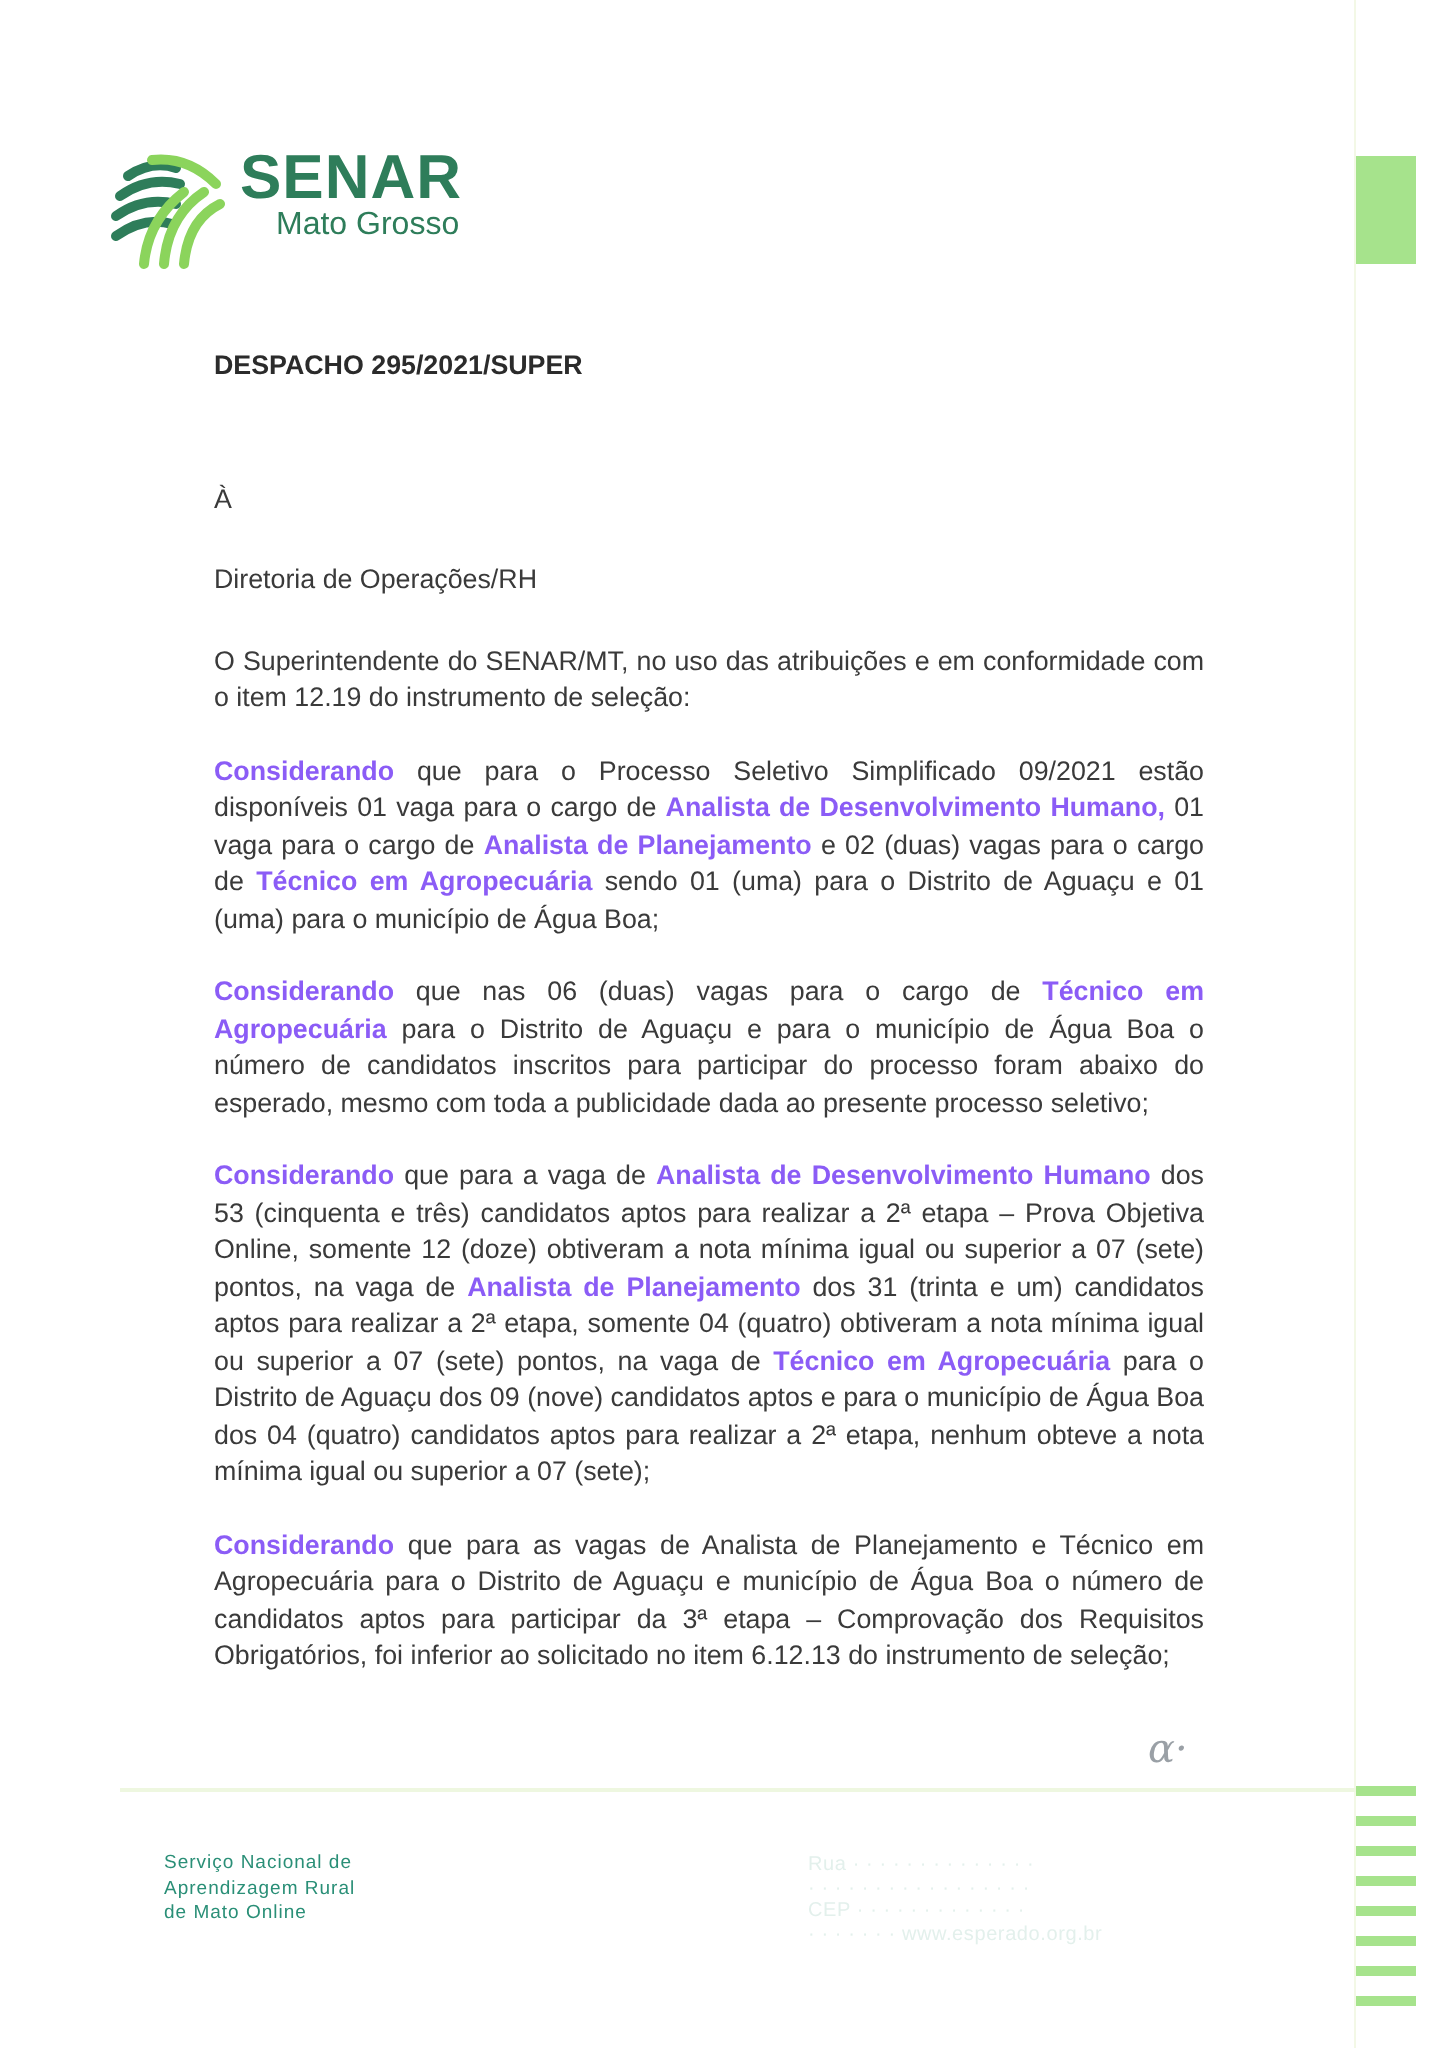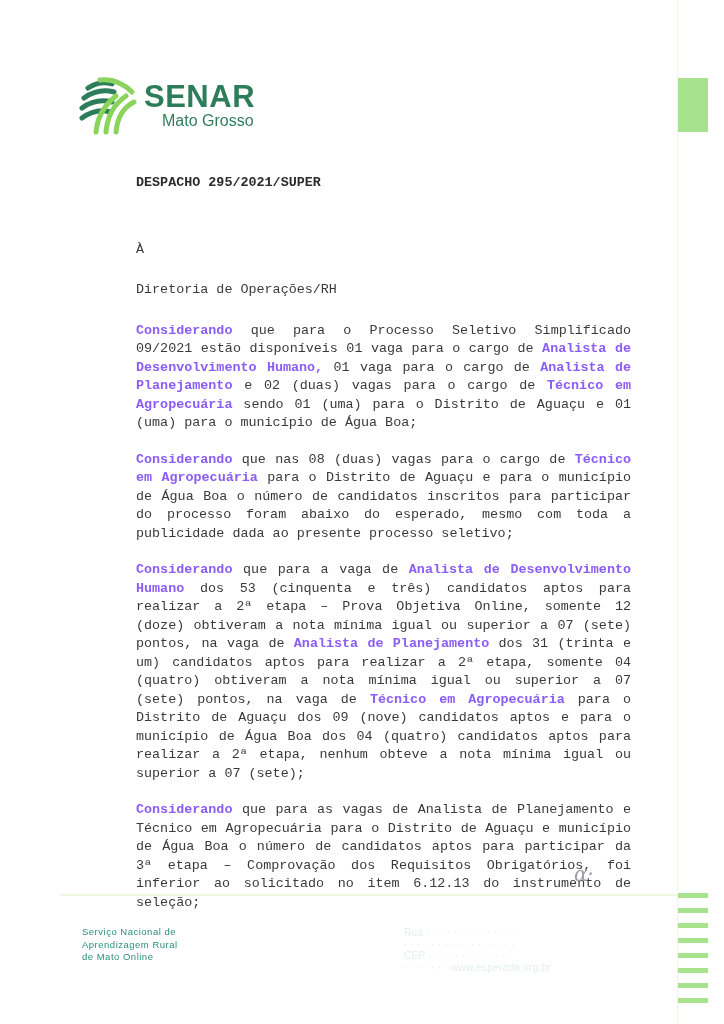--- a/index.html
+++ b/index.html
@@ -6,27 +6,27 @@
   body {
     width: 724px; height: 1024px; background: #ffffff; position: relative; overflow: hidden;
     font-family: "Liberation Sans", sans-serif; color: #3a3a3a;
   }
   .vline { position: absolute; left: 677px; top: 0; width: 1px; height: 1024px; background: #f3f8e6; }
   .side-block { position: absolute; left: 678px; top: 78px; width: 30px; height: 54px; background: #a6e38c; }
   .hline { position: absolute; left: 60px; top: 894px; width: 618px; height: 2px; background: #eef7e0; }
   .side-stripes { position: absolute; left: 678px; top: 893px; width: 30px; }
   .side-stripes div { height: 5px; background: #a6e38c; margin-bottom: 10px; }
 
-  .logo { position: absolute; left: 76px; top: 74px; display: flex; align-items: center; }
+  .logo { position: absolute; left: 52px; top: 74px; display: flex; }
   .logo svg { width: 64px; height: 64px; }
   .logo-text { margin-left: 4px; }
   .logo-title { font-size: 31px; font-weight: bold; color: #2e7d5a; letter-spacing: 0.5px; line-height: 30px; }
   .logo-sub { font-size: 16px; color: #2e7d5a; line-height: 18px; margin-left: 18px; }
 
-  .content { position: absolute; left: 136px; top: 174px; width: 495px; font-size: 13.4px; line-height: 18.5px; font-family: Liberation Mono, monospace; }
+  .content { position: absolute; left: 107px; top: 174px; width: 495px; font-size: 13.4px; line-height: 18.5px; }
   .title { font-weight: bold; color: #2b2b2b; margin-bottom: 48px; }
   .p { margin-bottom: 18px; text-align: justify; }
   b { color: #8b5cf6; }
 
   .signature { position: absolute; left: 574px; top: 862px; font-family: "DejaVu Serif", serif; font-size: 20px; color: #9aa0a6; font-style: italic; }
 
   .footer-left { position: absolute; left: 82px; top: 926px; font-size: 9.5px; line-height: 12.5px; color: #2a8f77; letter-spacing: 0.5px; }
   .footer-right { position: absolute; left: 404px; top: 927px; font-size: 10px; line-height: 11.5px; color: #e3f0ec; letter-spacing: 0.3px; }
 </style>
 </head>
@@ -62,27 +62,28 @@
   <div class="logo-text">
     <div class="logo-title">SENAR</div>
     <div class="logo-sub">Mato Grosso</div>
   </div>
 </div>
 
 <div class="content">
   <div class="title">DESPACHO 295/2021/SUPER</div>
   <div class="p" style="margin-bottom:22px">À</div>
   <div class="p" style="margin-bottom:22px">Diretoria de Operações/RH</div>
+  <div class="p">O Superintendente do SENAR/MT, no uso das atribuições e em conformidade com o item 12.19 do instrumento de seleção:</div>
 
   <div class="p">
     <b>Considerando</b><span> que para o Processo Seletivo Simplificado 09/2021 estão disponíveis 01 vaga para o cargo de </span><b>Analista de Desenvolvimento Humano,</b><span> 01 vaga para o cargo de </span><b>Analista de Planejamento</b><span> e 02 (duas) vagas para o cargo de </span><b>Técnico em Agropecuária</b><span> sendo 01 (uma) para o Distrito de Aguaçu e 01 (uma) para o município de Água Boa;</span>
   </div>
 
   <div class="p">
-    <b>Considerando</b><span> que nas 08 (duas) vagas para o cargo de </span><b>Técnico em Agropecuária</b><span> para o Distrito de Aguaçu e para o município de Água Boa o número de candidatos inscritos para participar do processo foram abaixo do esperado, mesmo com toda a publicidade dada ao presente processo seletivo;</span>
+    <b>Considerando</b><span> que nas 06 (duas) vagas para o cargo de </span><b>Técnico em Agropecuária</b><span> para o Distrito de Aguaçu e para o município de Água Boa o número de candidatos inscritos para participar do processo foram abaixo do esperado, mesmo com toda a publicidade dada ao presente processo seletivo;</span>
   </div>
 
   <div class="p">
     <b>Considerando</b><span> que para a vaga de </span><b>Analista de Desenvolvimento Humano</b><span> dos 53 (cinquenta e três) candidatos aptos para realizar a 2ª etapa – Prova Objetiva Online, somente 12 (doze) obtiveram a nota mínima igual ou superior a 07 (sete) pontos, na vaga de </span><b>Analista de Planejamento</b><span> dos 31 (trinta e um) candidatos aptos para realizar a 2ª etapa, somente 04 (quatro) obtiveram a nota mínima igual ou superior a 07 (sete) pontos, na vaga de </span><b>Técnico em Agropecuária</b><span> para o Distrito de Aguaçu dos 09 (nove) candidatos aptos e para o município de Água Boa dos 04 (quatro) candidatos aptos para realizar a 2ª etapa, nenhum obteve a nota mínima igual ou superior a 07 (sete);</span>
   </div>
 
   <div class="p">
     <b>Considerando</b><span> que para as vagas de Analista de Planejamento e Técnico em Agropecuária para o Distrito de Aguaçu e município de Água Boa o número de candidatos aptos para participar da 3ª etapa – Comprovação dos Requisitos Obrigatórios, foi inferior ao solicitado no item 6.12.13 do instrumento de seleção;</span>
   </div>
 </div>

